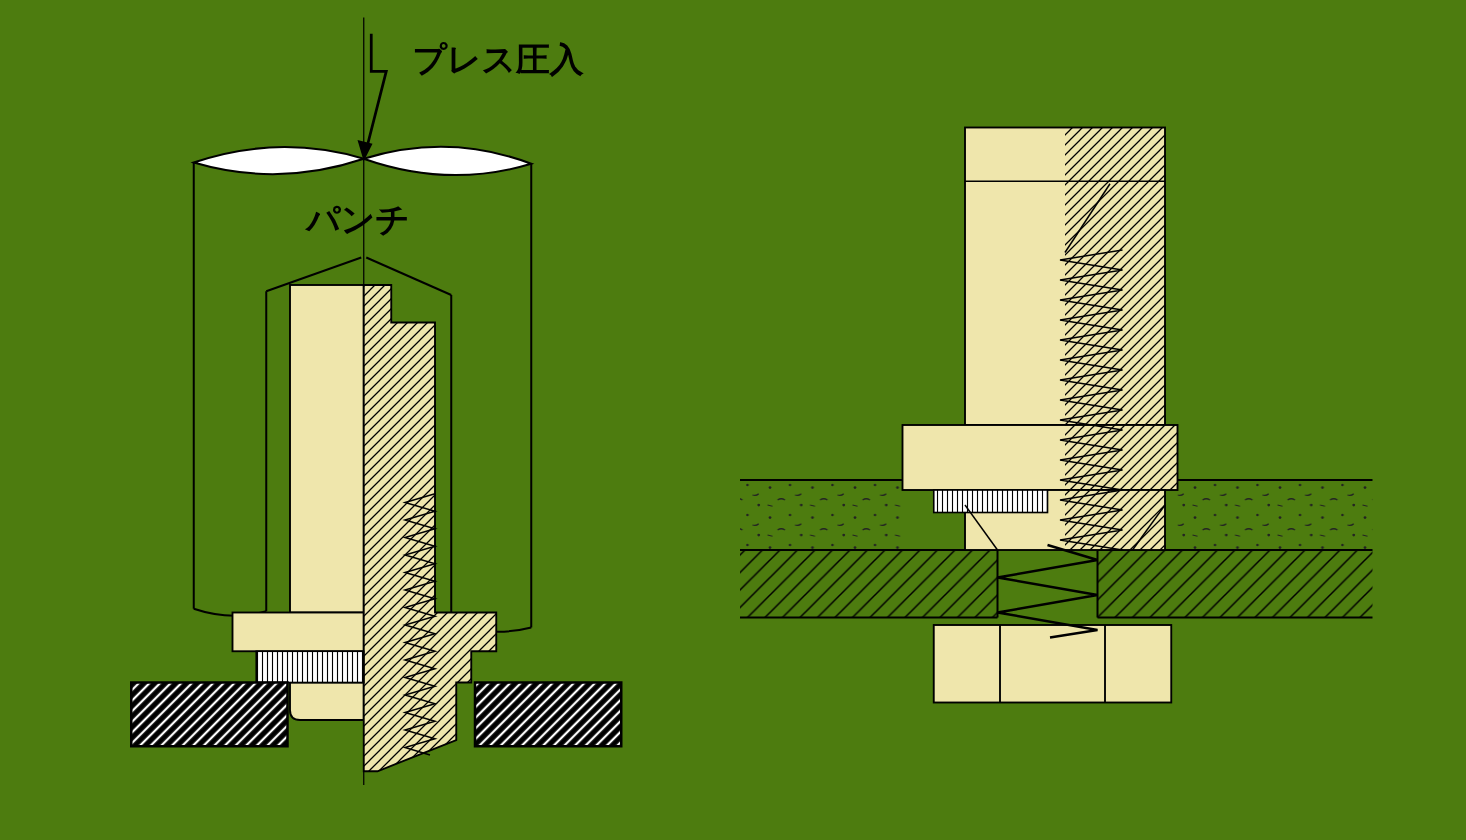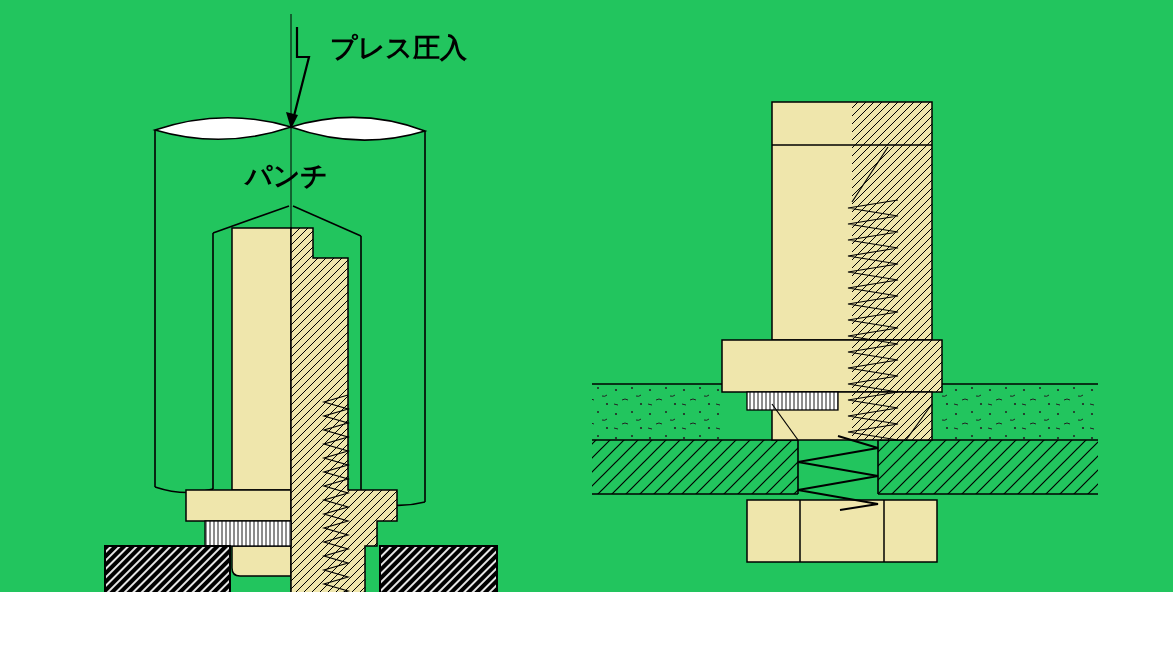--- a/index.html
+++ b/index.html
@@ -1,17 +1,17 @@
 <!DOCTYPE html>
 <html><head>
 <meta charset="utf-8">
 <style>
   html,body{margin:0;padding:0;background:#ffffff;}
   .canvas{
-    width:1173px;height:592px;background:#22c55e;position:relative;
+    width:1173px;height:672px;background:#4d7c0f;position:relative;
     font-family:"Liberation Sans", sans-serif;overflow:hidden;
   }
   svg{display:block;}
   .jp-label{
     font-family:"Liberation Sans", sans-serif;
     font-weight:700;
     font-size:27px;
     fill:#000000;
   }
 </style>

